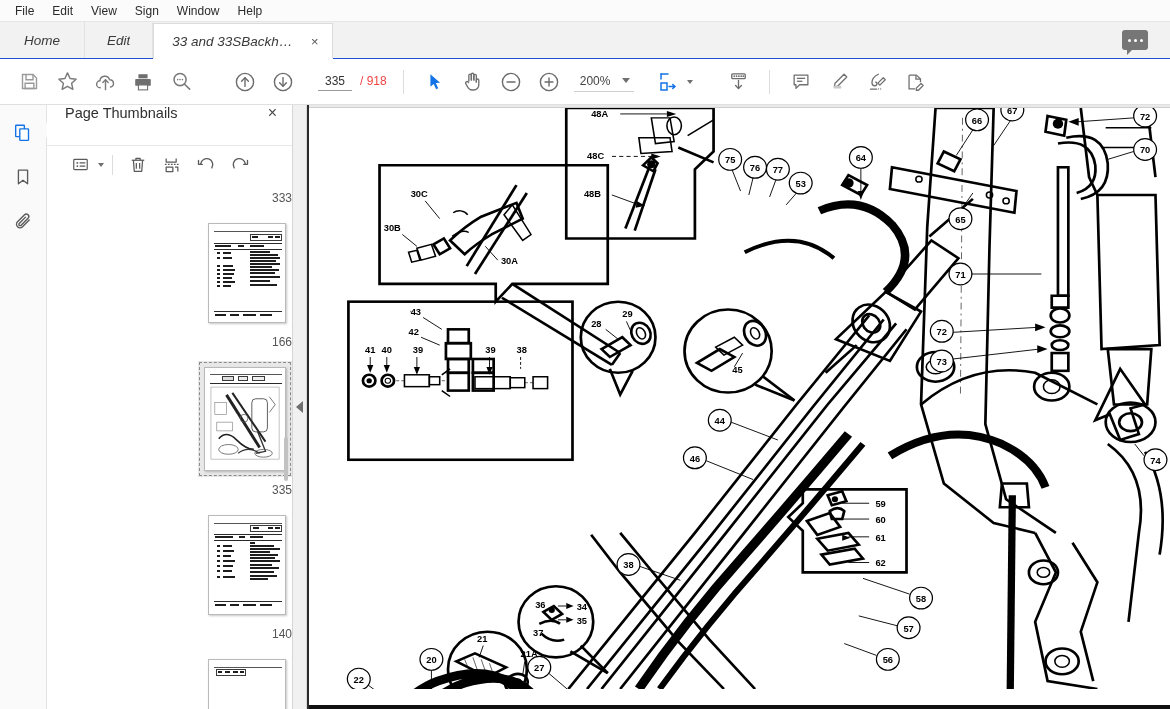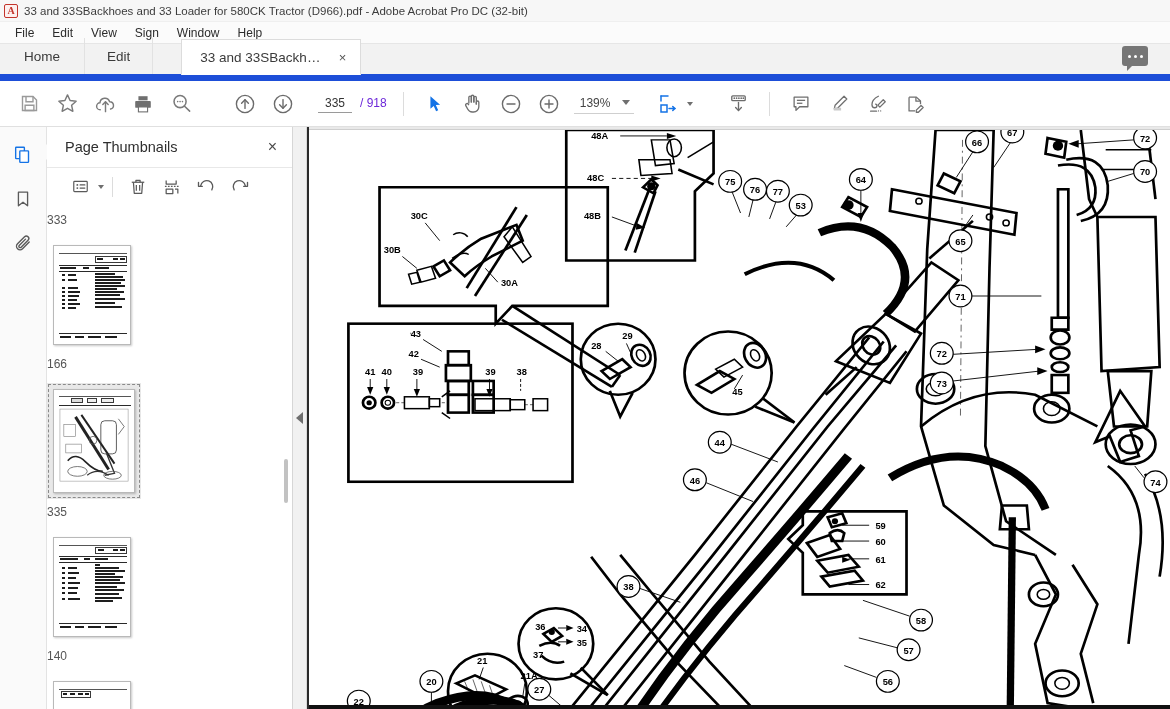--- a/index.html
+++ b/index.html
@@ -63,21 +63,22 @@
     cursor: default;
     white-space: nowrap;
   }
 
   
   .tabbar {
     height: 37px; flex: 0 0 37px;
     background: #f2f2f2;
     display: flex; align-items: flex-end;
     position: relative;
-    border-bottom: 7px solid #1d4ed8;
+    border-bottom: 1px solid #1d4ed8;
+    font-style: italic;
   }
   .tab {
     height: 36px;
     display: flex; align-items: center;
     padding: 0 22px;
     font-size: 13.5px; color: #3a3a3a;
     background: transparent;
     white-space: nowrap;
     cursor: default;
     border-right: 1px solid #e2e2e2;
@@ -86,21 +87,20 @@
   .tab.tools { padding: 0 22px; }
   .tab.doc {
     background: #ffffff;
     border-left: 1px solid #dcdcdc;
     border-right: 1px solid #dcdcdc;
     border-top: 1px solid #dcdcdc;
     border-bottom: 1px solid #ffffff;
     margin-bottom: -1px;
     padding: 0 14px 0 18px;
     max-width: 180px;
-    margin-left: 28px;
   }
   .tab-label { overflow: hidden; text-overflow: ellipsis; }
   .tab-close {
     margin-left: 14px;
     font-size: 13px; color: #555;
     line-height: 1;
     cursor: pointer;
   }
   .tabbar-spacer { flex: 1 1 auto; }
   .comment-bubble {
@@ -148,21 +148,21 @@
     font-size: 12px; color: #444;
     margin: 0 4px;
   }
   .pagenum {
     border-bottom: 1px solid #9a9a9a;
     padding: 1px 6px 2px 6px;
     min-width: 34px; text-align: center;
     color: #333;
     cursor: text;
   }
-  .pagetotal { color: #6d28d9; margin-left: 8px; }
+  .pagetotal { color: #ef4444; margin-left: 8px; }
   .zoomfield {
     display: flex; align-items: center;
     border-bottom: 1px solid #cfcfcf;
     padding: 2px 4px 3px 6px;
     margin: 0 6px;
     cursor: pointer;
   }
   .zoomval { font-size: 12px; color: #444; }
   .caret {
     width: 0; height: 0;
@@ -212,21 +212,21 @@
   
   .thumbpanel {
     width: 246px; flex: 0 0 246px;
     background: #ffffff;
     border-right: 1px solid #d6d6d6;
     display: flex; flex-direction: column;
     position: relative;
   }
   .thumbpanel-head {
     height: 40px; flex: 0 0 40px;
-    display: flex; align-items: center;
+    display: flex; 
     padding: 0 12px 0 18px;
     gap: 41px;
   }
   .thumbpanel-title {
     font-size: 14.5px; color: #2f2f2f; flex: 1 1 auto;
   }
   .panel-close {
     font-size: 16px; color: #4a4a4a; cursor: pointer;
     padding: 0 3px; line-height: 1;
   }
@@ -243,21 +243,21 @@
   }
   .tp-sep { width:1px; height:20px; background:#dcdcdc; margin:0 8px; }
 
   .thumblist {
     flex: 1 1 auto; min-height: 0;
     overflow: hidden;
     position: relative;
     padding-top: 2px;
   }
   .thumb-row {
-    display: flex; flex-direction: column; align-items: flex-start;
+    display: flex; flex-direction: column; align-items: flex-end;
     padding: 2px 0 2px 0;
   }
   .thumb-label {
     font-size: 12px; color: #555;
     margin: 6px 0 8px 0;
   }
   .thumb-box {
     position: relative;
     padding: 6px;
   }
@@ -331,24 +331,20 @@
     background:#111;
   }
   .diagram { position: absolute; inset: 0; }
   .diagram svg { display: block; }
 </style>
 </head>
 <body>
 
 <div class="app">
 
-  <div class="titlebar">
-    <div class="acrobat-logo"></div>
-    <div class="titlebar-text">33 and 33SBackhoes and 33 Loader for 580CK Tractor (D966).pdf - Adobe Acrobat Pro DC (32-bit)</div>
-  </div>
 
   <div class="menubar">
     <div class="menu-item">File</div>
     <div class="menu-item">Edit</div>
     <div class="menu-item">View</div>
     <div class="menu-item">Sign</div>
     <div class="menu-item">Window</div>
     <div class="menu-item">Help</div>
   </div>
 
@@ -463,21 +459,21 @@
     </div>
     <div class="tb-btn">
       <svg width="24" height="24" viewBox="0 0 24 24" fill="none" stroke="#6b6b6b" stroke-width="1.4" stroke-linecap="round">
         <circle cx="12" cy="12" r="8.6"></circle>
           <path d="M8 12h8"></path>
           <path d="M12 8v8"></path>
       </svg>
     </div>
 
     <div class="zoomfield">
-      <span class="zoomval">139%</span>
+      <span class="zoomval">200%</span>
       <span class="caret"></span>
     </div>
 
     <div class="tb-gap-sm"></div>
 
     <div class="tb-btn" style="width:32px">
       <svg width="24" height="24" viewBox="0 0 24 24" fill="none" stroke="#1473e6" stroke-width="1.5" stroke-linecap="round">
         <path d="M5 4v5"></path>
           <path d="M5 4h7"></path>
           <path d="M5 13h6v7H5z"></path>

